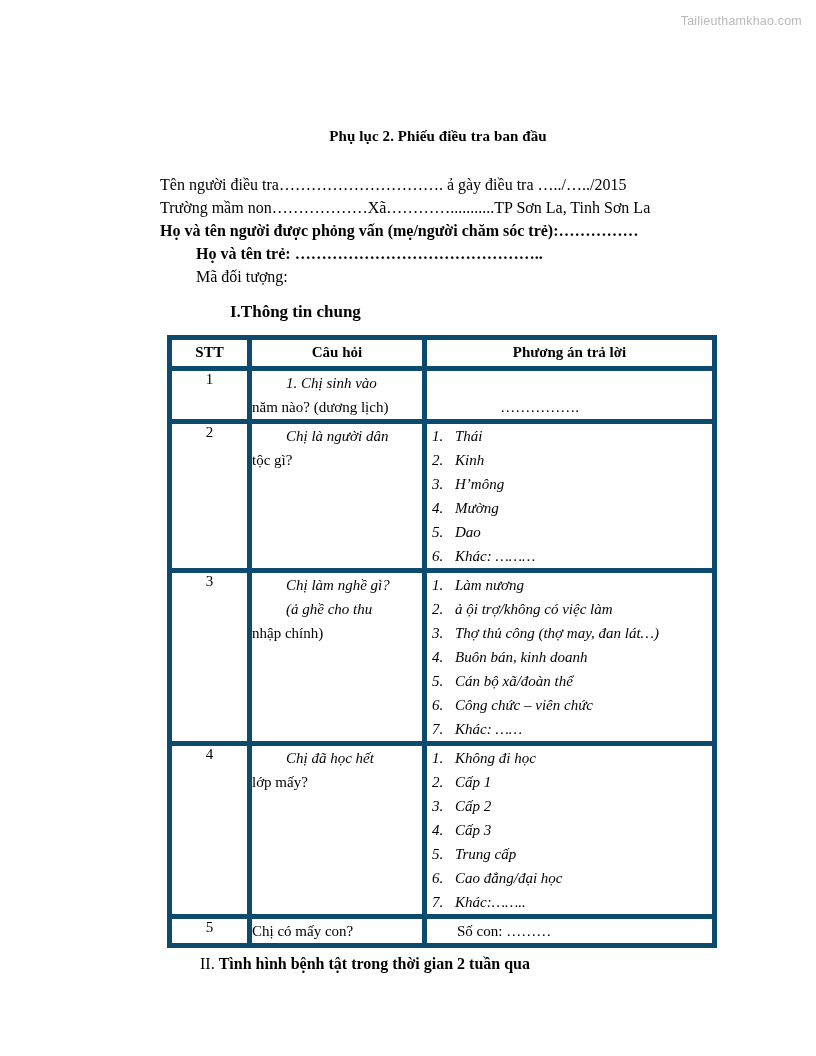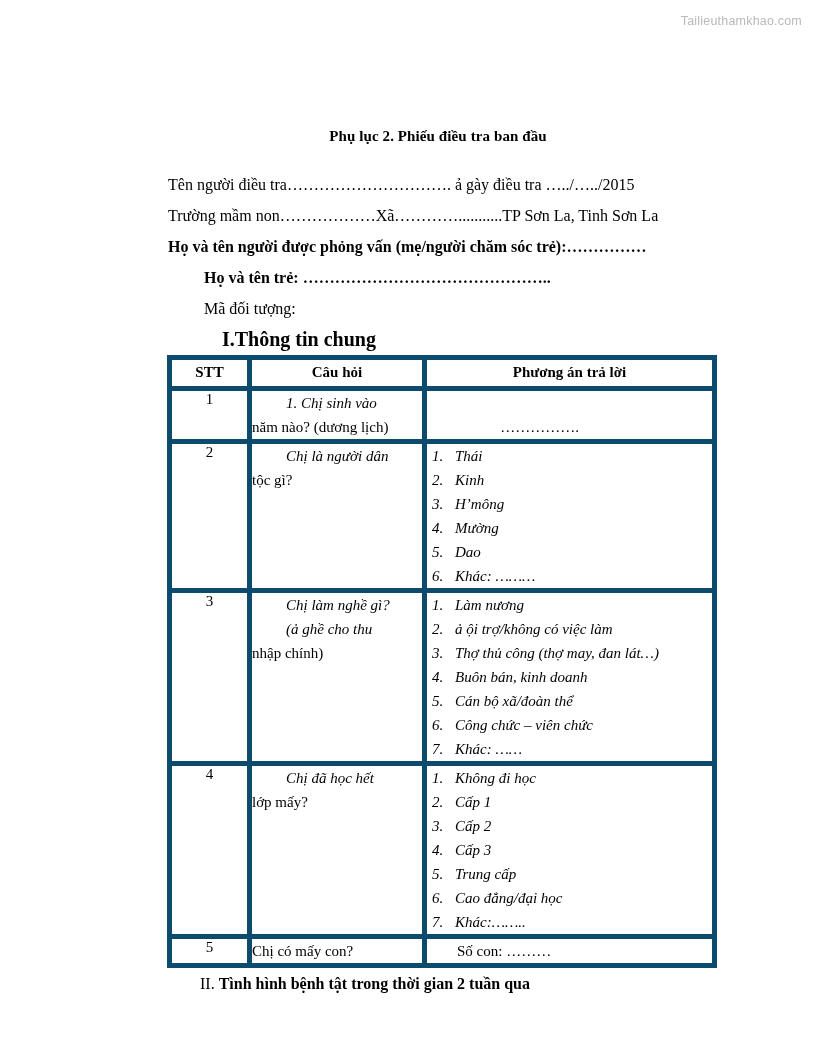--- a/index.html
+++ b/index.html
@@ -47,31 +47,31 @@
     text-align: center;
     font-weight: bold;
     font-size: 15px;
     margin: 0 0 28px 0;
     letter-spacing: 0.1px;
   }
 
   .line {
     font-size: 16px;
     line-height: 23px;
-    margin: 8px;
+    margin: 0;
     white-space: nowrap;
   }
   .line.bold { font-weight: bold; }
   .indent-1 { padding-left: 36px; }
 
   .section-head {
-    font-size: 20px;
+    font-size: 17px;
     line-height: 23px;
     font-weight: bold;
-    margin: 4px;
+    margin: 12px;
     padding-left: 58px;
   }
 
   
   table.survey {
     border-collapse: collapse;
     width: 545px;
     margin-top: 2px;
     margin-left: 7px;
     table-layout: fixed;

